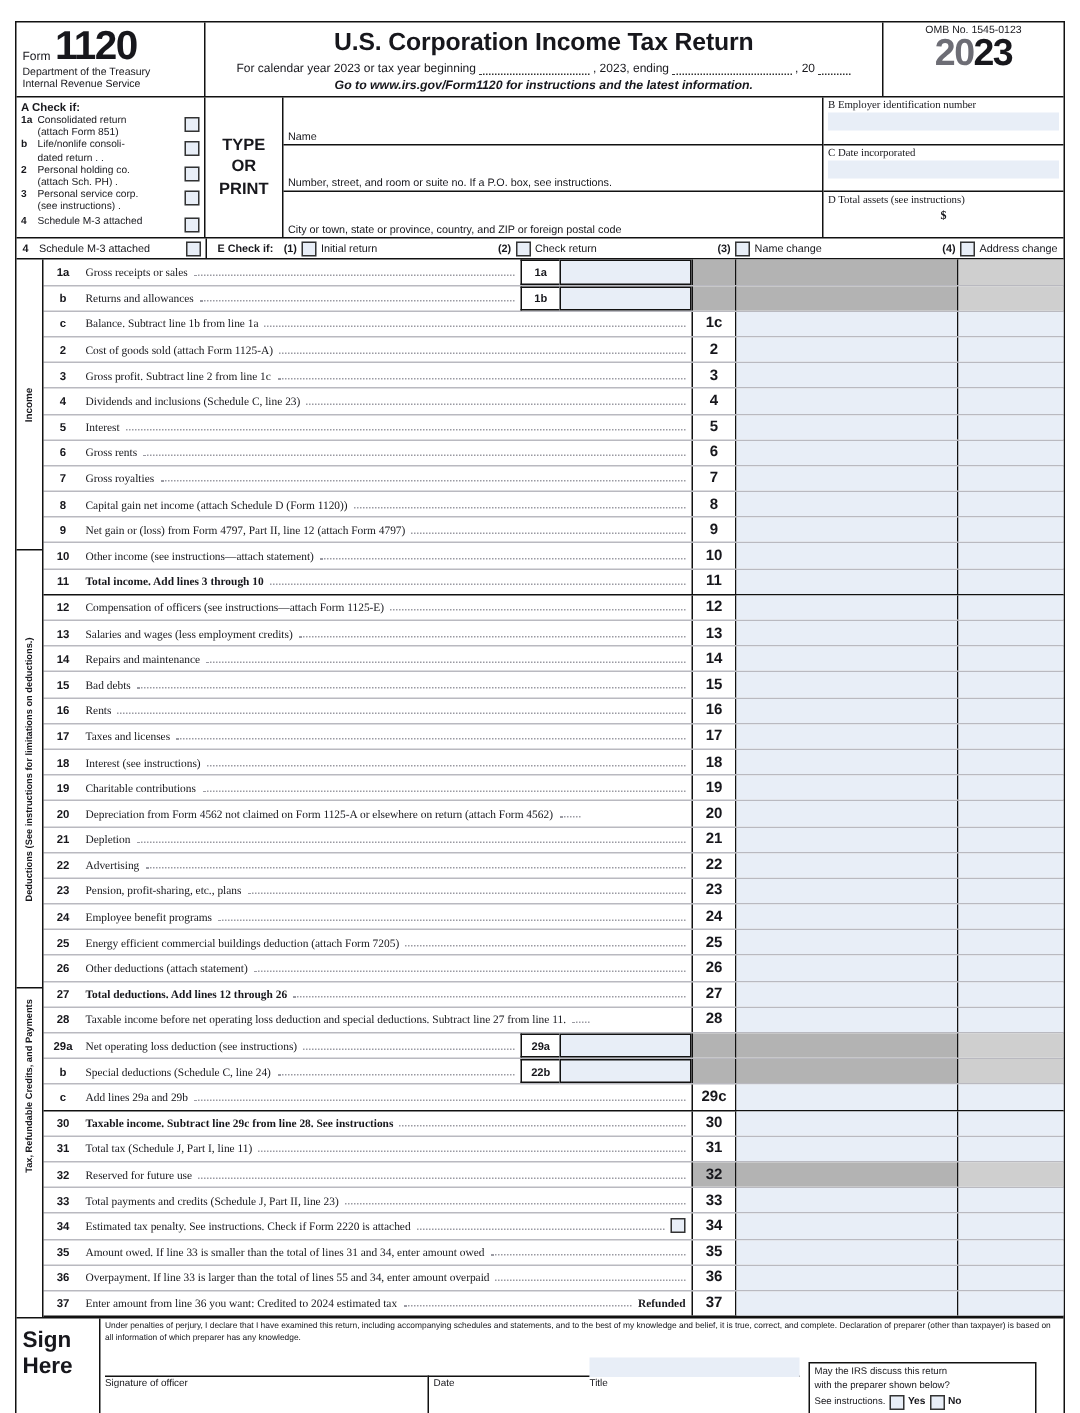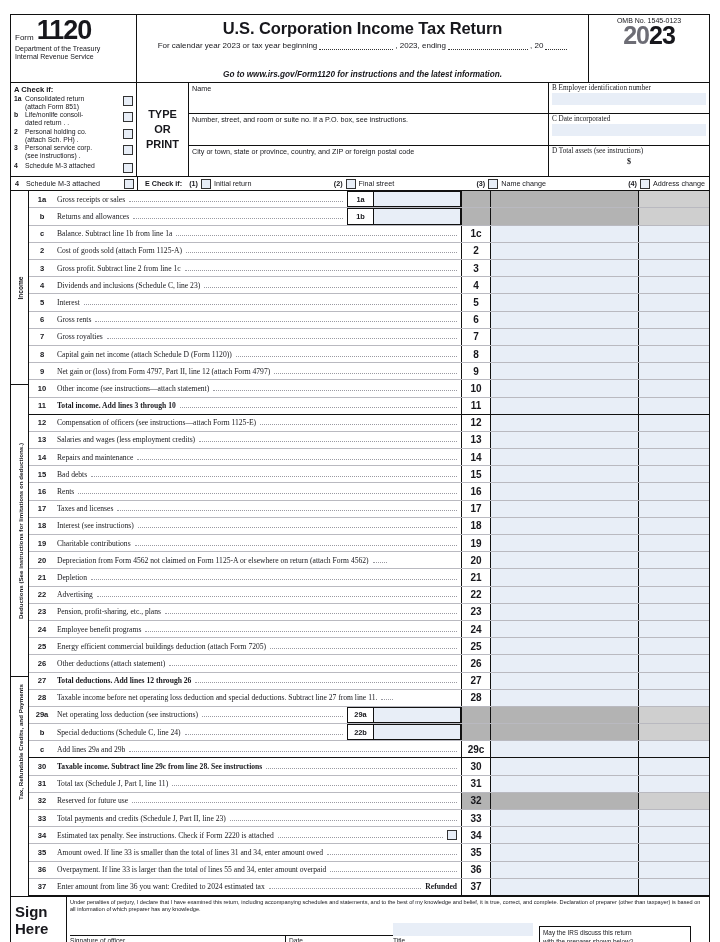--- a/index.html
+++ b/index.html
@@ -17,37 +17,37 @@
   .hdr{display:flex;border-bottom:1.6px solid #111;}
   .hdr-left{width:126px;box-sizing:border-box;padding:3px 4px 2px 4px;border-right:1.6px solid #111;}
   .formline{display:flex;align-items:flex-end;gap:3px;}
   .formword{font-size:8px;padding-bottom:2px;}
   .formnum{font-size:27px;font-weight:bold;letter-spacing:-1px;line-height:0.95;}
   .dept{font-size:7px;line-height:1.25;margin-top:1px;}
   .hdr-mid{flex:1;box-sizing:border-box;padding:4px 6px 3px 6px;border-right:1.6px solid #111;text-align:center;}
   .title{font-size:16.5px;font-weight:bold;letter-spacing:-0.1px;}
   .calyear{font-size:8px;display:flex;align-items:flex-end;justify-content:center;gap:2px;margin-top:3px;white-space:nowrap;}
   .dots{border-bottom:1px dotted #333;display:inline-block;height:8px;}
-  .goto{font-size:8.2px;font-weight:bold;font-style:italic;margin-top:20px;}
+  .goto{font-size:8.2px;font-weight:bold;font-style:italic;margin-top:2px;}
   .hdr-right{width:120px;box-sizing:border-box;text-align:center;padding:2px 2px 0 2px;}
   .omb{font-size:7px;}
   .yr{font-size:25px;font-weight:bold;letter-spacing:-1px;line-height:1;margin-top:-1px;}
   .yr .out{color:#6d6d75;}
 
   
   .idblock{display:flex;border-bottom:1.6px solid #111;}
   .checkA{width:126px;box-sizing:border-box;border-right:1.6px solid #111;padding:2px 3px 1px 3px;}
   .checkA .hd{font-size:7.6px;font-weight:bold;margin-bottom:1px;}
   .arow{display:flex;align-items:flex-start;font-size:6.8px;line-height:1.2;min-height:13px;}
   .arow .no{width:11px;font-weight:bold;flex:none;}
   .arow .lb{flex:1;padding-right:2px;}
   .cb{width:8px;height:8px;border:1px solid #333;background:#e8eef7;flex:none;margin-top:1px;}
   .typeor{width:52px;box-sizing:border-box;border-right:1.6px solid #111;display:flex;flex-direction:column;align-items:center;justify-content:center;font-weight:bold;font-size:11px;line-height:1.35;}
   .addr{flex:1;box-sizing:border-box;border-right:1.6px solid #111;display:flex;flex-direction:column;}
-  .addr .ln{flex:1;border-bottom:1px solid #111;box-sizing:border-box;padding:1px 3px;font-size:7.2px;}
+  .addr .ln{flex:1;border-bottom:1px solid #111;box-sizing:border-box;padding:1px 3px;font-size:7.2px;align-items:flex-end;}
   .addr .ln:last-child{border-bottom:none;}
   .addr .ln .fill{background:#e8eef7;height:12px;}
   .bcd{width:160px;box-sizing:border-box;display:flex;flex-direction:column;}
   .bcd .cell{flex:1;border-bottom:1px solid #111;box-sizing:border-box;padding:1px 3px;font-size:7.2px;font-family:Liberation Serif, serif;}
   .bcd .cell:last-child{border-bottom:none;}
   .bcd .cell .fill{background:#e8eef7;height:12px;margin-top:1px;}
   .bcd .cell .dollar{font-weight:bold;font-size:8px;text-align:center;margin-top:2px;}
 
   
   .rowE{display:flex;align-items:center;border-bottom:1.6px solid #111;font-size:7.2px;min-height:13px;}
@@ -224,21 +224,21 @@
         <span class="b">E   Check if:</span>
       </div>
       <div class="seg">
         <span class="b">(1)</span>
         <span class="cb"></span>
         <span>Initial return</span>
       </div>
       <div class="seg" style="margin-left:auto">
         <span class="b">(2)</span>
         <span class="cb"></span>
-        <span>Final street</span>
+        <span>Check return</span>
       </div>
       <div class="seg" style="margin-left:auto">
         <span class="b">(3)</span>
         <span class="cb"></span>
         <span>Name change</span>
       </div>
       <div class="seg" style="margin-left:auto;padding-right:4px">
         <span class="b">(4)</span>
         <span class="cb"></span>
         <span>Address change</span>

